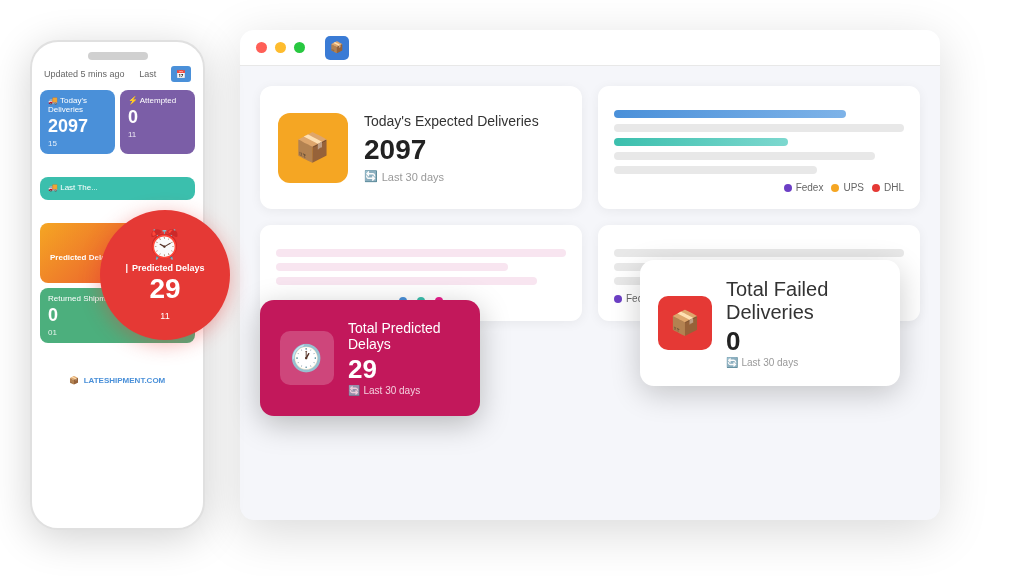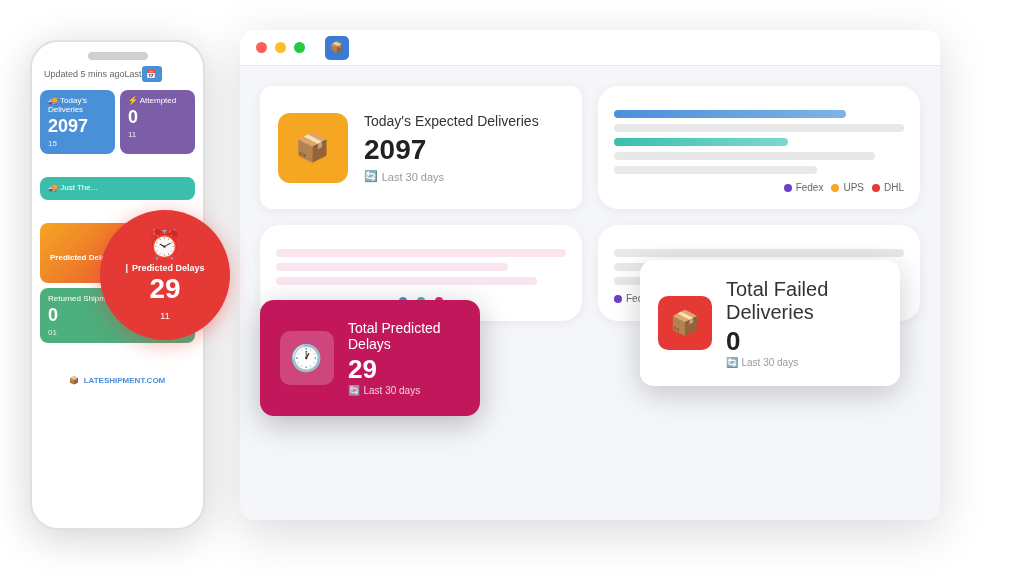--- a/index.html
+++ b/index.html
@@ -43,20 +43,21 @@
       width: 60px;
       height: 8px;
       background: #d0d0d0;
       border-radius: 4px;
       margin: 10px auto 0;
     }
 
     .phone-header {
       display: flex;
       align-items: center;
+      justify-content: space-between;
       padding: 6px 12px 4px;
       font-size: 9px;
       color: #666;
     }
 
     .phone-header-right {
       width: 20px;
       height: 16px;
       background: #4a90d9;
       border-radius: 3px;
@@ -233,21 +234,21 @@
       font-size: 11px;
       color: #999;
       display: flex;
       align-items: center;
       gap: 4px;
       margin-top: 4px;
     }
 
     .chart-area {
       background: #fff;
-      border-radius: 20px;
+      border-radius: 11px;
       padding: 16px;
       box-shadow: 0 2px 12px rgba(0,0,0,0.06);
       position: relative;
     }
 
     .chart-lines {
       display: flex;
       flex-direction: column;
       gap: 6px;
       margin-top: 8px;
@@ -439,21 +440,21 @@
         </div>
         <div class="phone-card card-purple">
           <span>⚡ Attempted</span>
           <span class="big-num">0</span>
           <span class="small-num">11</span>
         </div>
       </div>
 
       <div class="phone-row">
         <div class="phone-card card-teal">
-          <span>🚚 Just The...</span>
+          <span>🚚 Last The...</span>
           <span class="big-num"></span>
         </div>
       </div>
 
       <div class="phone-card-wide predicted-delays-card" style="margin-bottom:5px;">
         <div class="delays-info">
           <span class="label">Predicted Delays</span>
           <span class="num">29</span>
           <span class="sub">11</span>
         </div>

